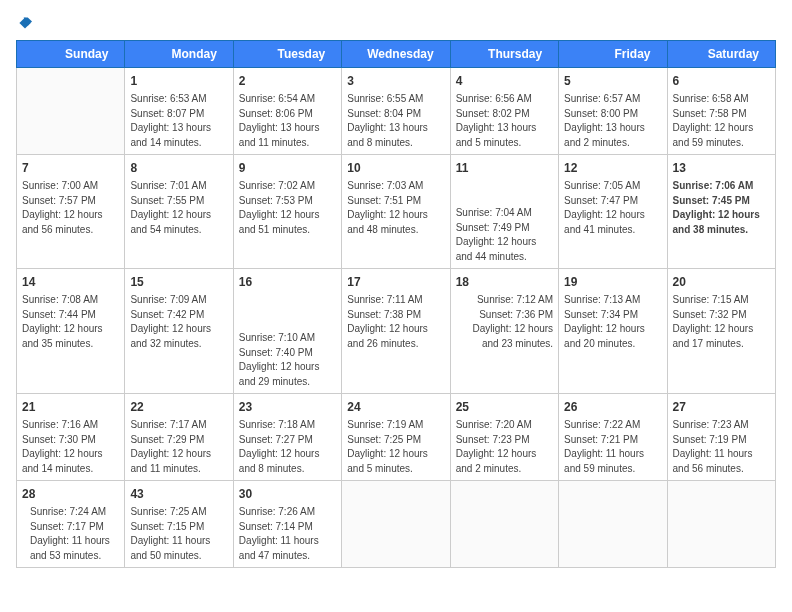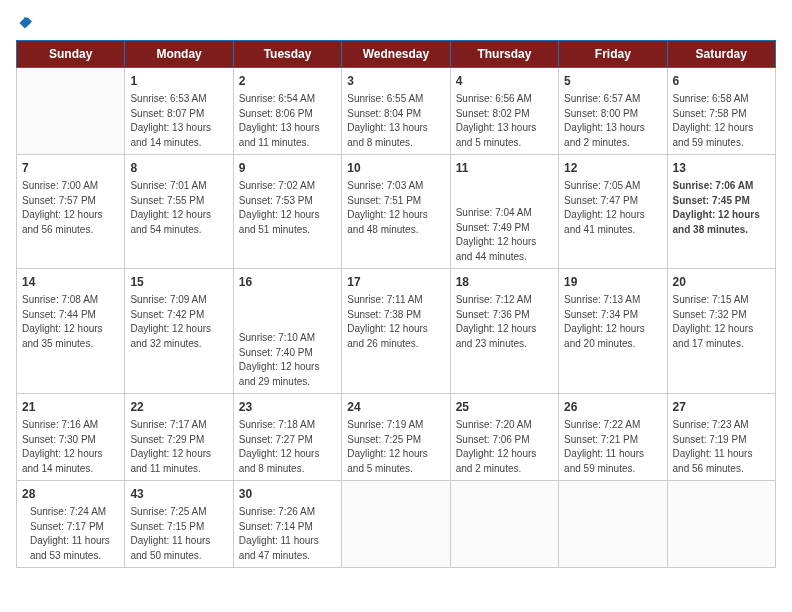--- a/index.html
+++ b/index.html
@@ -45,24 +45,24 @@
     .subtitle {
       font-size: 16px;
       color: #555;
     }
     table {
       width: 100%;
       border-collapse: collapse;
       font-size: 10.5px;
     }
     thead th {
-      background-color: #7f1d1d;
+      background-color: #3b82f6;
       color: #fff;
       padding: 6px 16px;
-      text-align: center;
+      text-align: right;
       font-size: 12px;
       border: 1px solid #1a6fb5;
     }
     td {
       border: 1px solid #ccc;
       vertical-align: top;
       padding: 4px 5px;
       width: calc(100% / 7);
       min-height: 80px;
       color: #333;
@@ -237,21 +237,21 @@
         </td>
         <td>
           <span class="day-number">17</span>
           <div class="day-info" style="white-space: pre-line;">Sunrise: 7:11 AM
 Sunset: 7:38 PM
 Daylight: 12 hours
 and 26 minutes.</div>
         </td>
         <td>
           <span class="day-number">18</span>
-          <div class="day-info" style="white-space: pre-line;">Sunrise: 7:12 AM
+          <div class="day-info" style="white-space: pre-line; text-align: right;">Sunrise: 7:12 AM
 Sunset: 7:36 PM
 Daylight: 12 hours
 and 23 minutes.</div>
         </td>
         <td>
           <span class="day-number">19</span>
           <div class="day-info" style="white-space: pre-line;">Sunrise: 7:13 AM
 Sunset: 7:34 PM
 Daylight: 12 hours
 and 20 minutes.</div>
@@ -289,21 +289,21 @@
         <td>
           <span class="day-number">24</span>
           <div class="day-info" style="white-space: pre-line;">Sunrise: 7:19 AM
 Sunset: 7:25 PM
 Daylight: 12 hours
 and 5 minutes.</div>
         </td>
         <td>
           <span class="day-number">25</span>
           <div class="day-info" style="white-space: pre-line;">Sunrise: 7:20 AM
-Sunset: 7:06 PM
+Sunset: 7:23 PM
 Daylight: 12 hours
 and 2 minutes.</div>
         </td>
         <td>
           <span class="day-number">26</span>
           <div class="day-info" style="white-space: pre-line;">Sunrise: 7:22 AM
 Sunset: 7:21 PM
 Daylight: 11 hours
 and 59 minutes.</div>
         </td>

